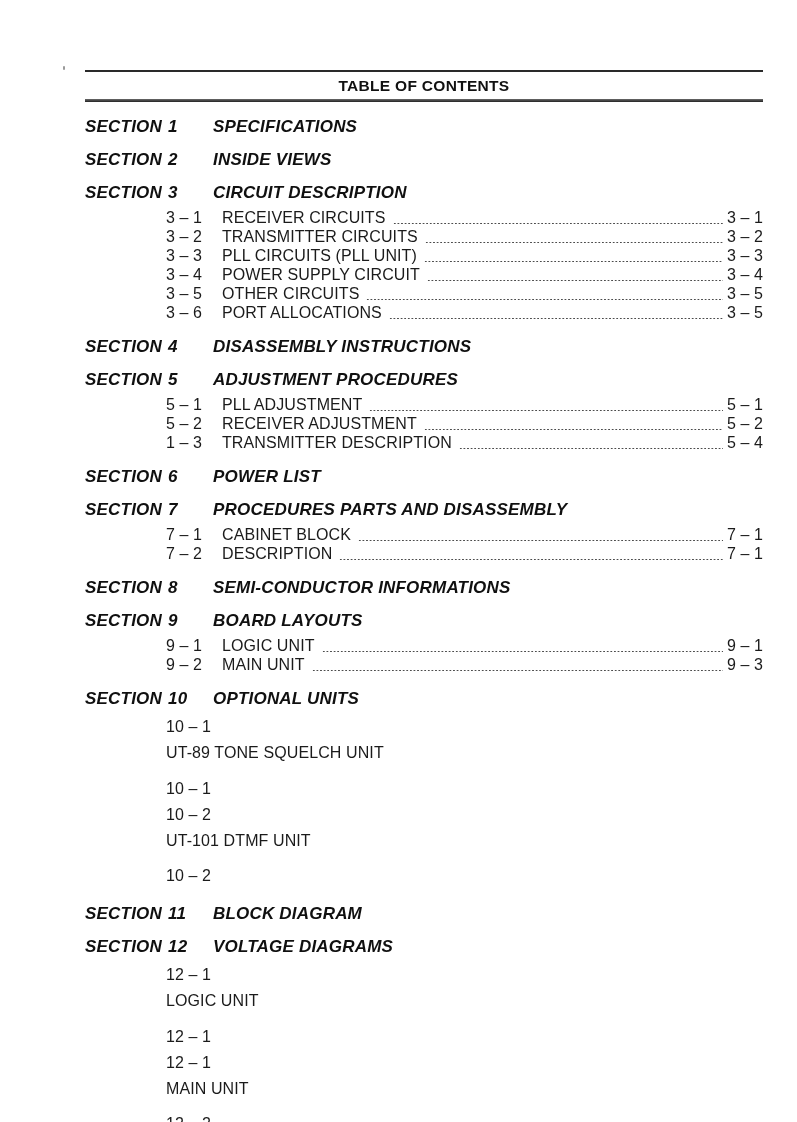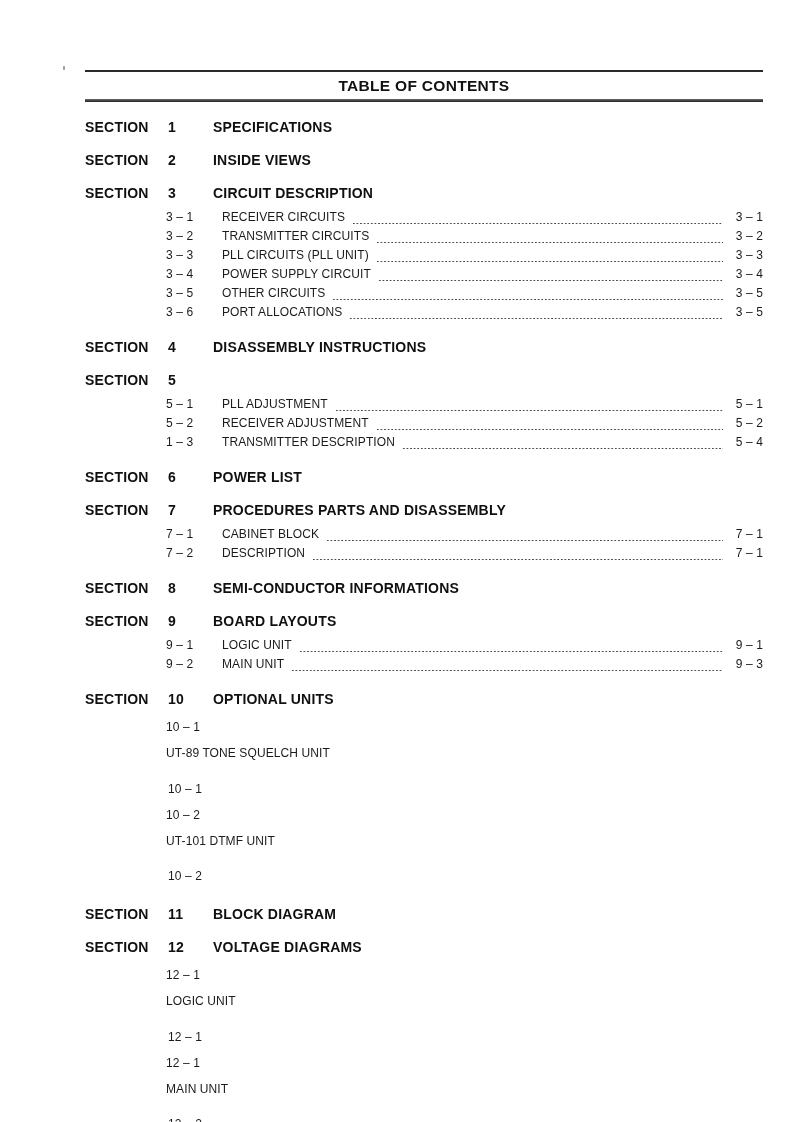--- a/index.html
+++ b/index.html
@@ -24,32 +24,32 @@
     padding:5px 0 4px 0;
     color:#111;
   }
   .rule-bottom { height:3px; background:linear-gradient(#6a6a6a,#222); }
 
   
   .toc-list { margin-top:1px; }
   .toc-section { margin-top:17px; }
   .section-row {
     display:flex; align-items:baseline;
-    font-weight:bold; font-size:14px; line-height:16px;
-    color:#101010; letter-spacing:.2px;
+    font-weight:bold; font-size:17px; line-height:16px;
+    color:#101010; letter-spacing:.2px;font-style:italic;
   }
   .col-label { width:83px; flex:0 0 auto; }
   .col-num   { width:45px; flex:0 0 auto; }
   .col-title { flex:1; }
 
   
   .items { margin-top:7px; }
   .item-row {
     display:flex; align-items:baseline;
-    font-size:12px; line-height:19px; color:#1b1b1b;
+    font-size:16px; line-height:19px; color:#1b1b1b;
     padding-left:81px; letter-spacing:.1px;
   }
   .roomy .item-row { line-height:26px;flex-direction:column; }
   .item-num { width:56px; flex:0 0 auto; white-space:nowrap; }
   .item-title { flex:0 0 auto; white-space:nowrap; }
   .leader {
     flex:1 1 auto;
     align-self:flex-end;
     height:3px;
     margin:0 4px 3px 7px;
@@ -135,20 +135,21 @@
         <div class="section-row">
           <span class="col-label">SECTION</span>
           <span class="col-num">4</span>
           <span class="col-title">DISASSEMBLY INSTRUCTIONS</span>
         </div>
       </div>
       <div class="toc-section">
         <div class="section-row">
           <span class="col-label">SECTION</span>
           <span class="col-num">5</span>
+          <span class="col-title">ADJUSTMENT PROCEDURES</span>
         </div>
         <div class="items">
           <div class="item-row">
             <span class="item-num">5 – 1</span>
             <span class="item-title">PLL ADJUSTMENT</span>
             <span class="leader"></span>
             <span class="item-page">5 – 1</span>
           </div>
           <div class="item-row">
             <span class="item-num">5 – 2</span>

